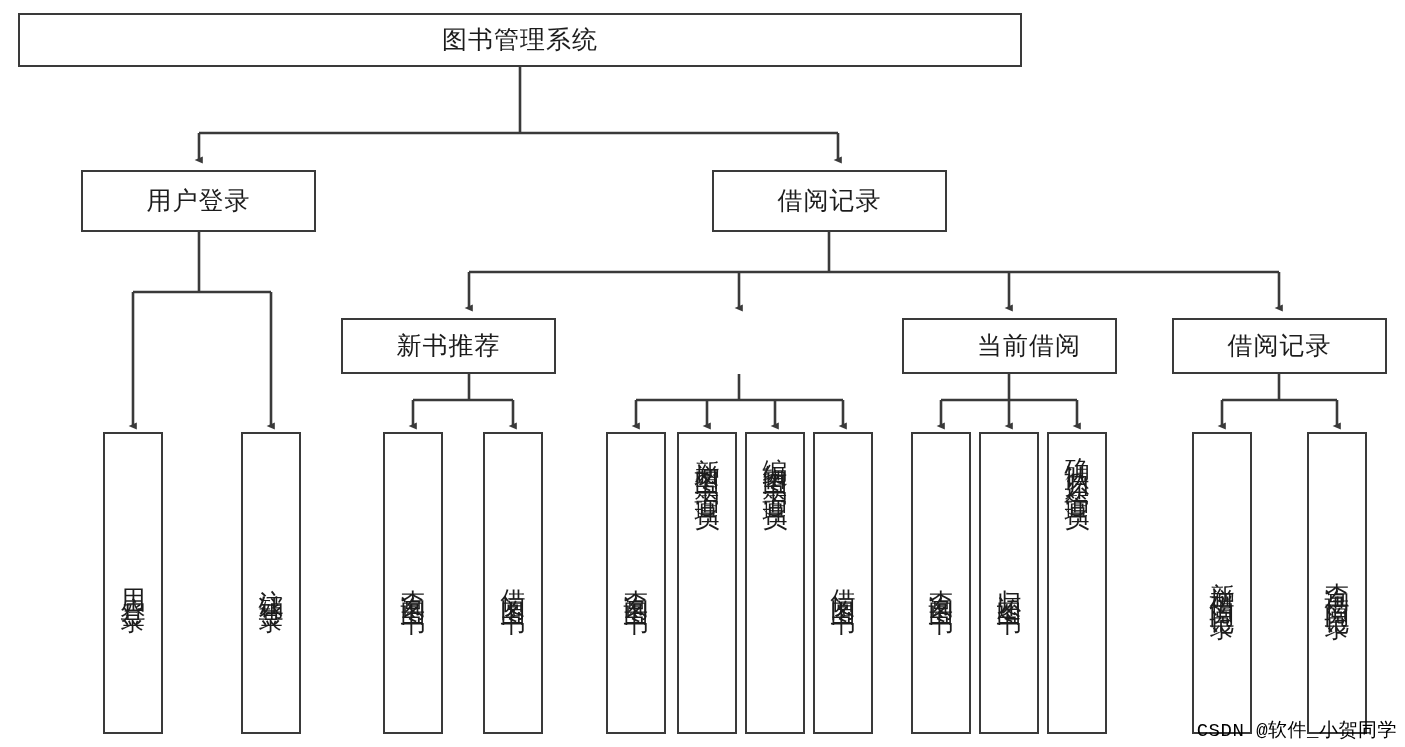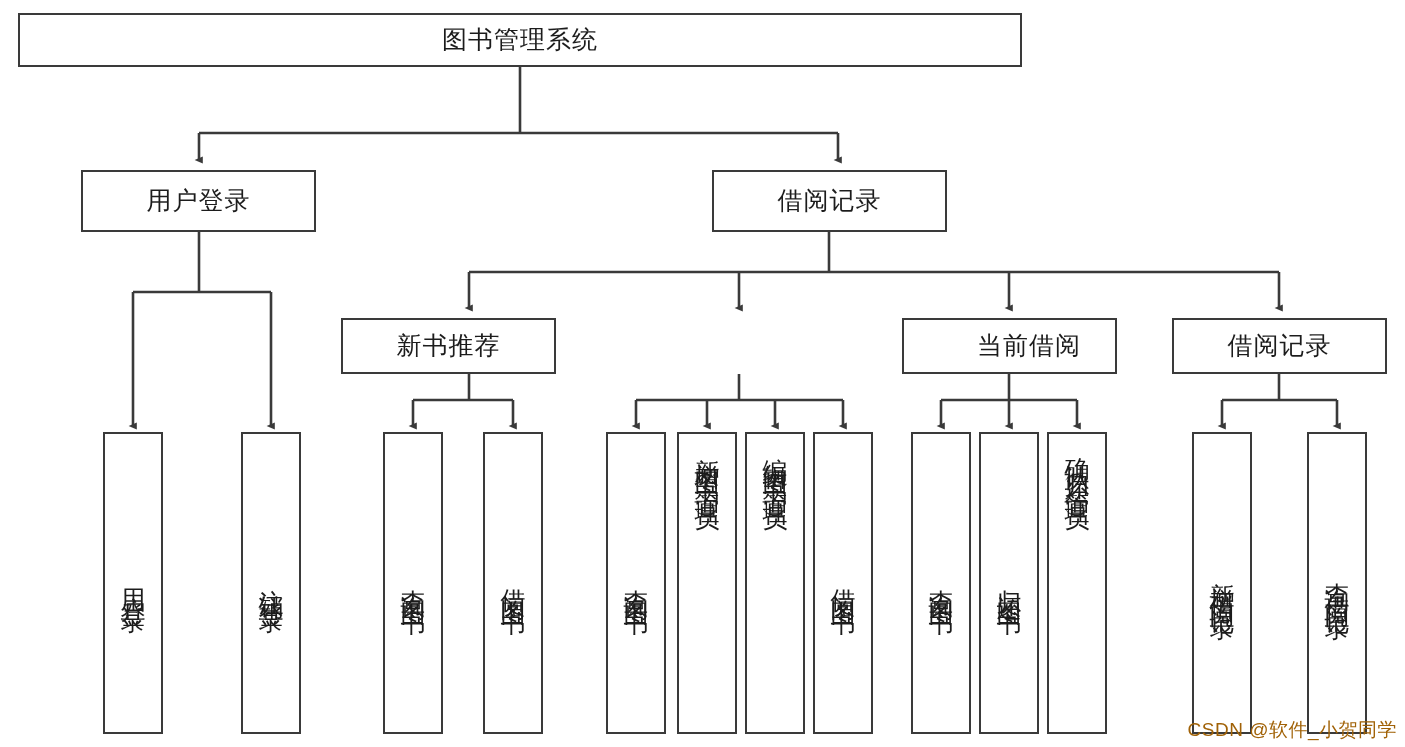--- a/index.html
+++ b/index.html
@@ -46,24 +46,24 @@
     letter-spacing:7px;
     line-height:1;
     white-space:nowrap;
   }
   .v-node.centered{align-items:center;padding-top:0;}
 
   .watermark{
     position:absolute;
     right:8px;bottom:4px;
     font-size:19px;
-    color:#a16207;
+    color:#000000;
     letter-spacing:0.5px;
     white-space:nowrap;
-    font-family:Liberation Sans, sans-serif;
+    font-family:Liberation Mono, monospace;
   }
 </style>
 </head>
 <body>
 
 <div id="canvas">
 
   <svg class="connectors" viewBox="0 0 1405 747" xmlns="http://www.w3.org/2000/svg">
     <defs>
       <marker id="arrow" markerWidth="9" markerHeight="9" refX="4.2" refY="4.2" orient="auto" markerUnits="userSpaceOnUse">

